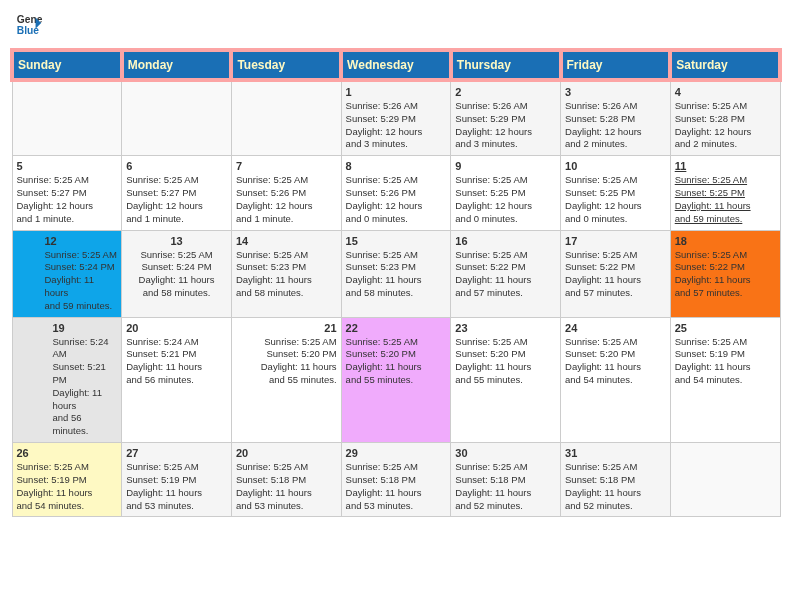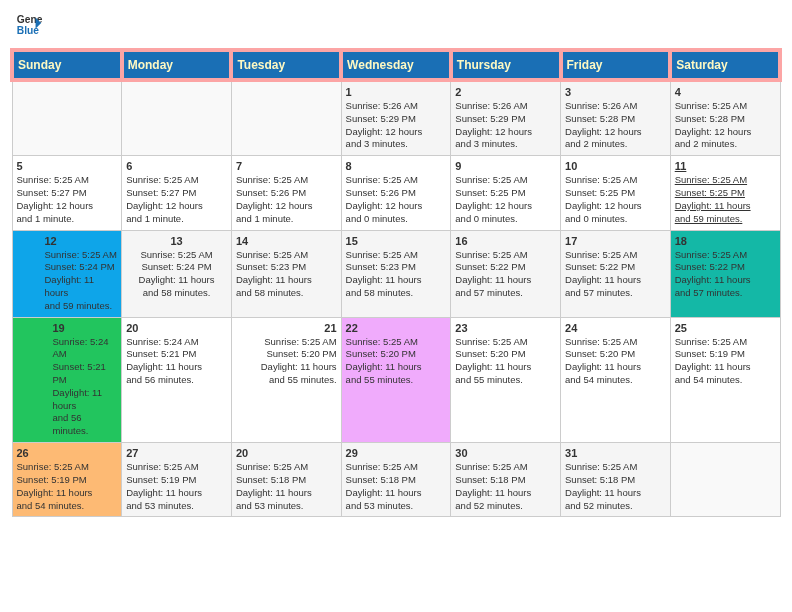--- a/index.html
+++ b/index.html
@@ -232,30 +232,30 @@
 Daylight: 11 hours
 and 57 minutes.</div>
         </td>
         <td style="background: rgb(245, 245, 245);">
           <span class="day-num">17</span>
           <div class="cell-info" style="white-space: pre-line;">Sunrise: 5:25 AM
 Sunset: 5:22 PM
 Daylight: 11 hours
 and 57 minutes.</div>
         </td>
-        <td style="background: #14b8a6;">
+        <td style="background: #f97316;">
           <span class="day-num">18</span>
           <div class="cell-info" style="white-space: pre-line;">Sunrise: 5:25 AM
 Sunset: 5:22 PM
 Daylight: 11 hours
 and 57 minutes.</div>
         </td>
       </tr>
       <tr>
-        <td style="background: #22c55e; padding-left: 40px;">
+        <td style="background: #e5e5e5; padding-left: 40px;">
           <span class="day-num">19</span>
           <div class="cell-info" style="white-space: pre-line;">Sunrise: 5:24 AM
 Sunset: 5:21 PM
 Daylight: 11 hours
 and 56 minutes.</div>
         </td>
         <td style="background: rgb(255, 255, 255);">
           <span class="day-num">20</span>
           <div class="cell-info" style="white-space: pre-line;">Sunrise: 5:24 AM
 Sunset: 5:21 PM
@@ -292,21 +292,21 @@
         </td>
         <td style="background: rgb(255, 255, 255);">
           <span class="day-num">25</span>
           <div class="cell-info" style="white-space: pre-line;">Sunrise: 5:25 AM
 Sunset: 5:19 PM
 Daylight: 11 hours
 and 54 minutes.</div>
         </td>
       </tr>
       <tr>
-        <td style="background: #fdba74;">
+        <td style="background: #fef9c3;">
           <span class="day-num">26</span>
           <div class="cell-info" style="white-space: pre-line;">Sunrise: 5:25 AM
 Sunset: 5:19 PM
 Daylight: 11 hours
 and 54 minutes.</div>
         </td>
         <td style="background: rgb(245, 245, 245);">
           <span class="day-num">27</span>
           <div class="cell-info" style="white-space: pre-line;">Sunrise: 5:25 AM
 Sunset: 5:19 PM

